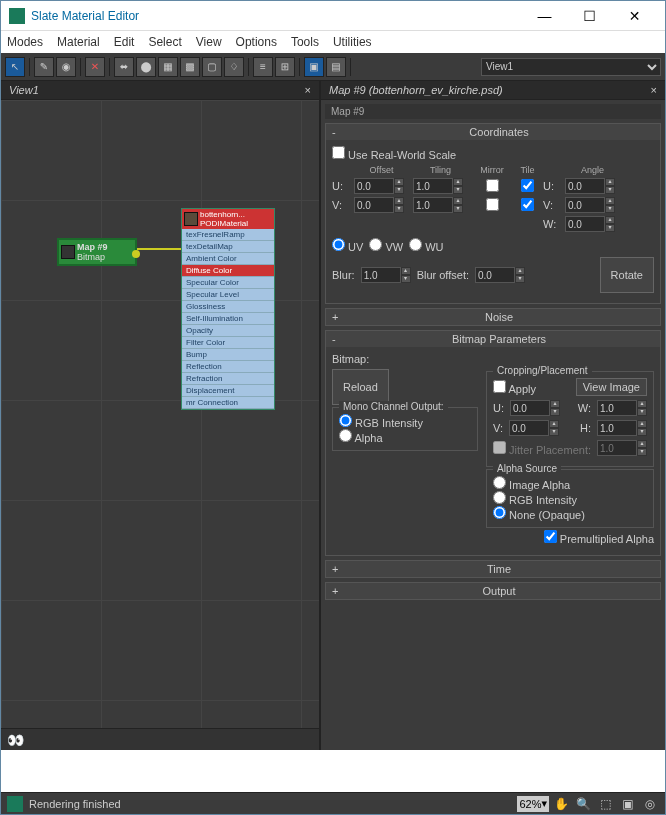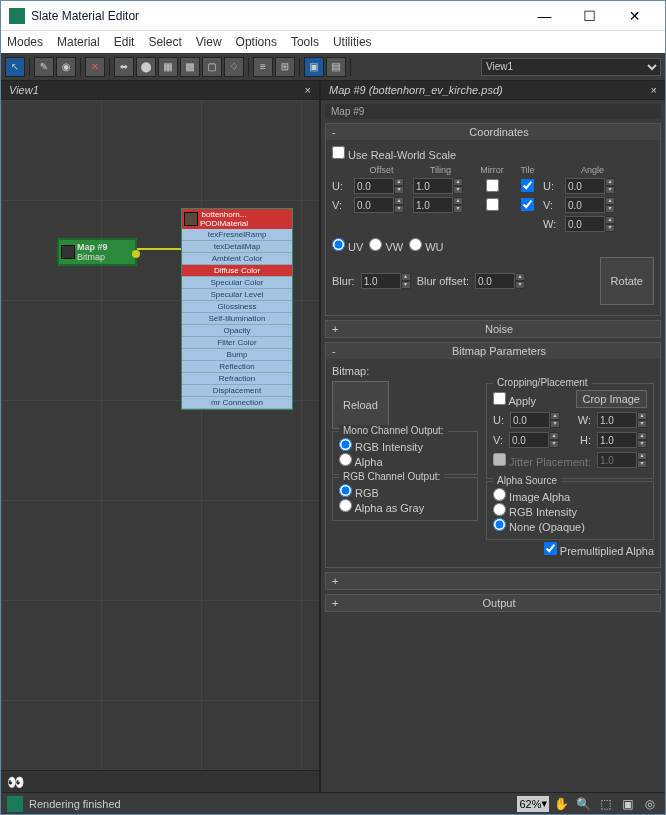--- a/index.html
+++ b/index.html
@@ -1,39 +1,39 @@
 <!DOCTYPE html>
 <html><head>
 <meta charset="utf-8">
 <style>
 * { box-sizing: border-box; margin: 0; padding: 0; font-family: sans-serif; }
 body { background: #fff; width: 666px; height: 815px; overflow: hidden; font-size: 11px; }
 .window { width: 666px; height: 815px; border: 1px solid #6388a4; display: flex; flex-direction: column; }
 .titlebar { background: #fff; height: 30px; display: flex; align-items: center; padding: 0 8px; border-bottom: 1px solid #ddd; }
 .titlebar-icon { width: 16px; height: 16px; background: #1a7a5a; margin-right: 6px; }
-.titlebar-title { flex: 1; font-size: 12px; color: #0f172a; }
+.titlebar-title { flex: 1; font-size: 12px; color: #0369a1; }
 .titlebar-btns { display: flex; gap: 0; }
 .titlebar-btn { width: 45px; height: 28px; display: flex; align-items: center; justify-content: center; font-size: 14px; cursor: pointer; }
 .menubar { background: #fff; height: 22px; display: flex; align-items: center; padding: 0 6px; gap: 14px; font-size: 12px; color: #333; }
 .menubar span { cursor: pointer; }
 .toolbar { background: #3b3b3b; height: 28px; display: flex; align-items: center; padding: 0 4px; gap: 2px; border-bottom: 1px solid #222; }
 .tb-icon { width: 20px; height: 20px; background: #555; border: 1px solid #222; display: flex; align-items: center; justify-content: center; font-size: 10px; color: #ccc; cursor: pointer; }
 .tb-sep { width: 1px; height: 18px; background: #222; margin: 0 2px; }
 .view-select { margin-left: auto; display: flex; align-items: center; }
 .view-select select { background: #333; color: #ccc; border: 1px solid #555; width: 180px; height: 18px; font-size: 11px; }
 .main-area { flex: 1; display: flex; background: #3b3b3b; overflow: hidden; }
 .left-panel { width: 320px; display: flex; flex-direction: column; border-right: 2px solid #222; }
 .panel-tab { background: #2a2a2a; color: #ccc; padding: 3px 8px; font-size: 11px; font-style: italic; border-bottom: 1px solid #222; display: flex; align-items: center; }
 .panel-tab .x { margin-left: auto; font-style: normal; cursor: pointer; }
 .node-canvas { flex: 1; background: #3a3a3a; position: relative; background-image: linear-gradient(#444 1px, transparent 1px), linear-gradient(90deg, #444 1px, transparent 1px); background-size: 100px 100px; }
 .node { position: absolute; font-size: 9px; }
 .node-bitmap { left: 56px; top: 138px; width: 80px; background: #2a8a3a; border: 2px solid #1a6a2a; color: #ddd; padding: 2px; }
 .node-bitmap .nh { display: flex; align-items: center; gap: 2px; }
 .swatch { width: 14px; height: 14px; background: #333; border: 1px solid #111; }
-.node-mat { left: 180px; top: 108px; width: 112px; background: #6a9acc; border: 1px solid #386; text-align: center; }
+.node-mat { left: 180px; top: 108px; width: 94px; background: #6a9acc; border: 1px solid #386; }
 .node-mat .nh { background: #cc3333; color: #fff; padding: 1px 2px; display: flex; align-items: center; gap: 2px; font-size: 8px; }
 .node-mat .slot { background: #a5c4e2; color: #246; padding: 1px 4px; border-bottom: 1px solid #8ab; font-size: 8px; }
 .node-wire { position: absolute; left: 136px; top: 148px; width: 44px; height: 2px; background: #cc2; }
 .port { position: absolute; width: 8px; height: 8px; border-radius: 50%; }
 .port.out { background: #cc2; right: -5px; top: 10px; }
 .canvas-bottom { height: 22px; background: #333; display: flex; align-items: center; padding: 0 6px; color: #888; border-top: 1px solid #222; }
 .binoc { font-size: 14px; }
 .right-panel { flex: 1; display: flex; flex-direction: column; background: #3b3b3b; overflow-y: auto; }
 .prop-content { flex: 1; padding: 4px; color: #ccc; font-size: 11px; }
 .bc { background: #333; padding: 2px 6px; margin-bottom: 4px; color: #aaa; font-size: 10px; }
@@ -45,27 +45,27 @@
 .row { display: flex; align-items: center; gap: 6px; margin-bottom: 4px; }
 .row label { white-space: nowrap; }
 input[type=radio], input[type=checkbox] { margin: 0; }
 select.dark { background: #2a2a2a; color: #ccc; border: 1px solid #555; font-size: 10px; height: 18px; }
 .spinner { display: flex; }
 .spinner input { background: #2a2a2a; color: #ccc; border: 1px solid #555; width: 40px; height: 16px; font-size: 10px; padding: 0 2px; }
 .spinner .spb { width: 10px; display: flex; flex-direction: column; }
 .spinner .spb div { height: 8px; background: #555; border: 1px solid #333; font-size: 6px; line-height: 5px; text-align: center; cursor: pointer; }
 .grid-coords { display: grid; grid-template-columns: 18px 55px 55px 40px 23px 18px 55px; gap: 3px 4px; align-items: center; }
 .hdr9 { font-size: 9px; text-align: center; color: #aaa; }
-.btn { background: #444; border: 1px solid #666; color: #ccc; padding: 17px 10px; cursor: pointer; font-size: 11px; }
+.btn { background: #444; border: 1px solid #666; color: #ccc; padding: 11px 10px; cursor: pointer; font-size: 11px; }
 .fieldset { border: 1px solid #555; padding: 6px; margin: 2px 0; position: relative; }
 .fieldset .legend { position: absolute; top: -7px; left: 6px; background: #3b3b3b; padding: 0 4px; font-size: 10px; color: #ccc; }
 .fpath { background: #2a2a2a; border: 1px solid #555; padding: 1px 4px; flex: 1; font-size: 10px; color: #ccc; overflow: hidden; }
 .two-col { display: flex; gap: 8px; }
 .two-col > div { flex: 1; }
-.statusbar { height: 22px; background: #3b3b3b; display: flex; align-items: center; padding: 0 6px; color: #ccc; border-top: 1px solid #222; font-size: 11px; }
+.statusbar { height: 22px; background: #3b3b3b; display: flex; align-items: center; padding: 0 6px; color: #ccc; border-top: 1px solid #222; font-size: 11px; margin-top: 42px; }
 .status-icon { width: 16px; height: 16px; background: #1a7a5a; margin-right: 6px; }
 .status-right { margin-left: auto; display: flex; align-items: center; gap: 4px; }
 .zoom-box { background: #ccc; color: #000; padding: 0 2px; height: 16px; display: flex; align-items: center; }
 .nav-icon { width: 18px; height: 18px; color: #ccc; display: flex; align-items: center; justify-content: center; font-size: 12px; cursor: pointer; }
 </style>
 </head>
 <body>
 
 <div class="window">
   <div class="titlebar">
@@ -303,32 +303,27 @@
               <span>Bitmap:</span>
             </div>
             <div class="two-col">
               <div>
                 <button class="btn">Reload</button>
                 <div class="fieldset">
                   <span class="legend">Mono Channel Output:</span>
                   <div><label><input type="radio" checked="" style=""> <span>RGB Intensity</span></label></div>
                   <div><label><input type="radio" style=""> <span>Alpha</span></label></div>
                 </div>
-                <div class="fieldset">
-                  <span class="legend">RGB Channel Output:</span>
-                  <div><label><input type="radio" checked="" style=""> <span>RGB</span></label></div>
-                  <div><label><input type="radio" style=""> <span>Alpha as Gray</span></label></div>
-                </div>
               </div>
               <div>
                 <div class="fieldset">
                   <span class="legend">Cropping/Placement</span>
                   <div class="row">
                     <label><input type="checkbox" style=""> <span>Apply</span></label>
-                    <button class="btn" style="margin-left:auto;padding:2px 6px">Crop Image</button>
+                    <button class="btn" style="margin-left:auto;padding:2px 6px">View Image</button>
                   </div>
                   <div class="row">
                     <span>U:</span>
                     <div class="spinner">
                         <input value="0.0" style="">
                         <div class="spb">
                           <div>▴</div>
                           <div>▾</div>
                         </div>
                       </div>
@@ -380,20 +375,21 @@
                   <label><input type="checkbox" checked="" style=""> <span>Premultiplied Alpha</span></label>
                 </div>
               </div>
             </div>
           </div>
         </div>
 
         <div class="section">
           <div class="section-hdr">
               <span class="pm">+</span>
+              <span class="title">Time</span>
             </div>
         </div>
         <div class="section">
           <div class="section-hdr">
               <span class="pm">+</span>
               <span class="title">Output</span>
             </div>
         </div>
       </div>
     </div>

